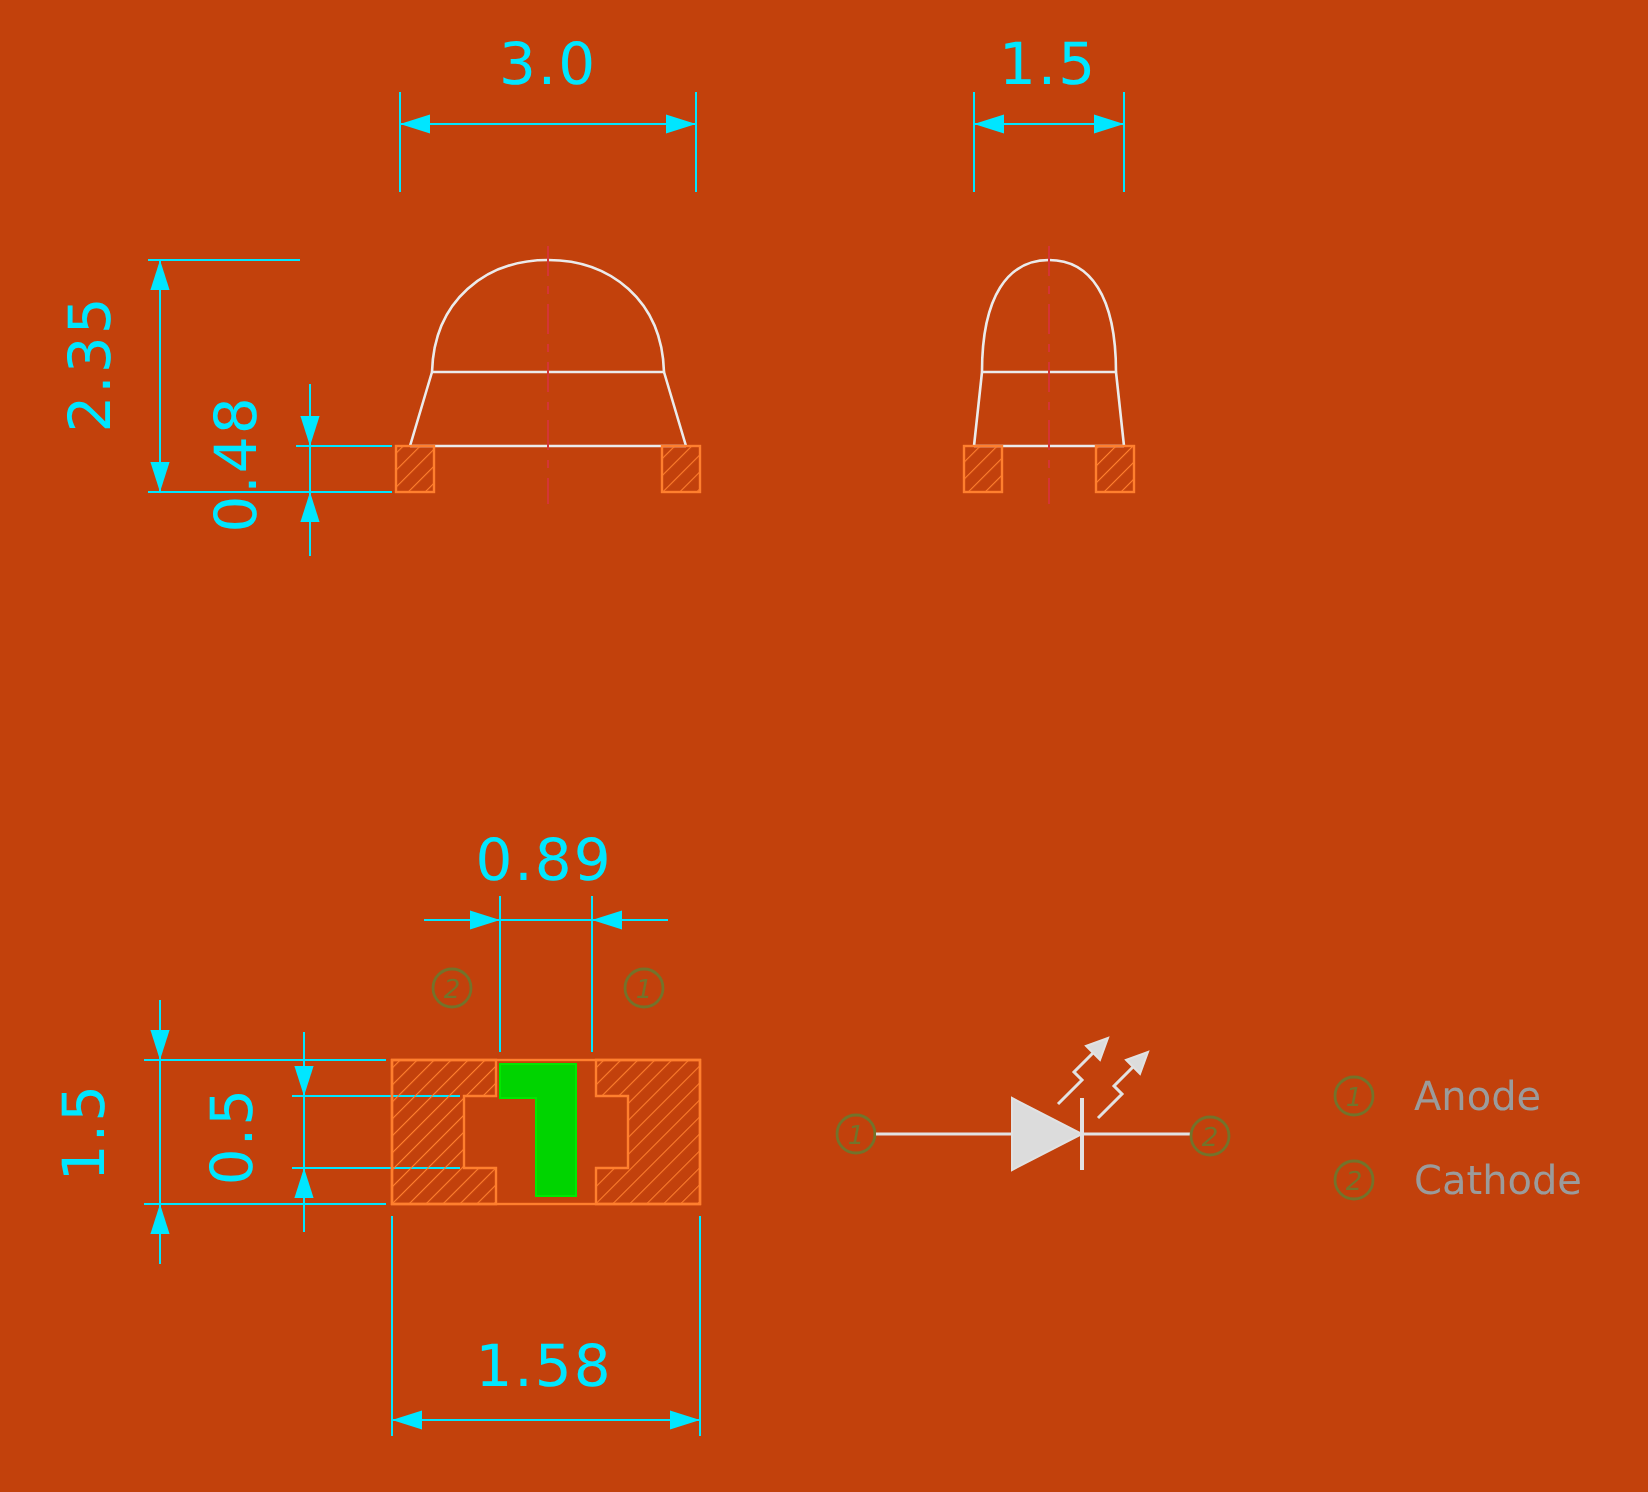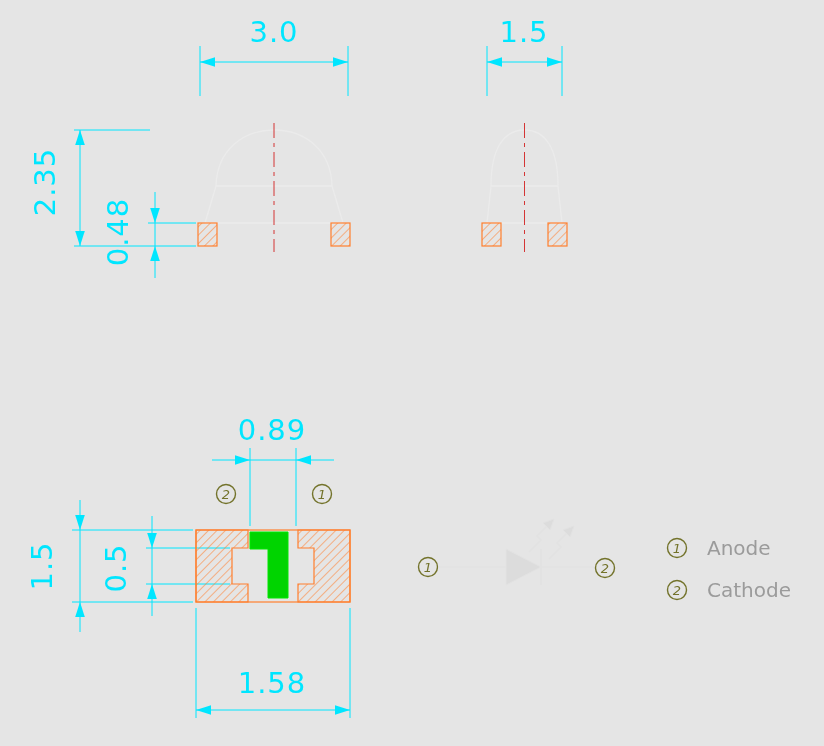--- a/index.html
+++ b/index.html
@@ -1,16 +1,16 @@
 <!DOCTYPE html>
 <html><head>
 <meta charset="utf-8">
 <style>
   html,body{margin:0;padding:0;background:#000;}
-  .stage{position:relative;width:824px;height:746px;background:#e5e5e5;overflow:hidden;}
+  .stage{position:relative;width:824px;height:746px;background:#c2410c;overflow:hidden;}
   svg{display:block;}
   svg text{font-family:"DejaVu Sans","Liberation Sans",sans-serif;}
   .dim-text{fill:#00e6ff;font-size:29px;letter-spacing:1px;}
   .cyan{stroke:#00e6ff;stroke-width:1;fill:none;}
   .cyan-fill{fill:#00e6ff;stroke:none;}
   .wline{stroke:#ebebeb;stroke-width:1.3;fill:none;}
   .cl{stroke:#d43535;stroke-width:1;fill:none;stroke-dasharray:15 5 4 5;}
   .pad{fill:url(#hatch);stroke:#ff7f2e;stroke-width:1.2;}
   .orange-line{stroke:#ff7f2e;stroke-width:1.2;fill:none;}
   .green-mark{fill:#00d400;stroke:#00e800;stroke-width:1;}

